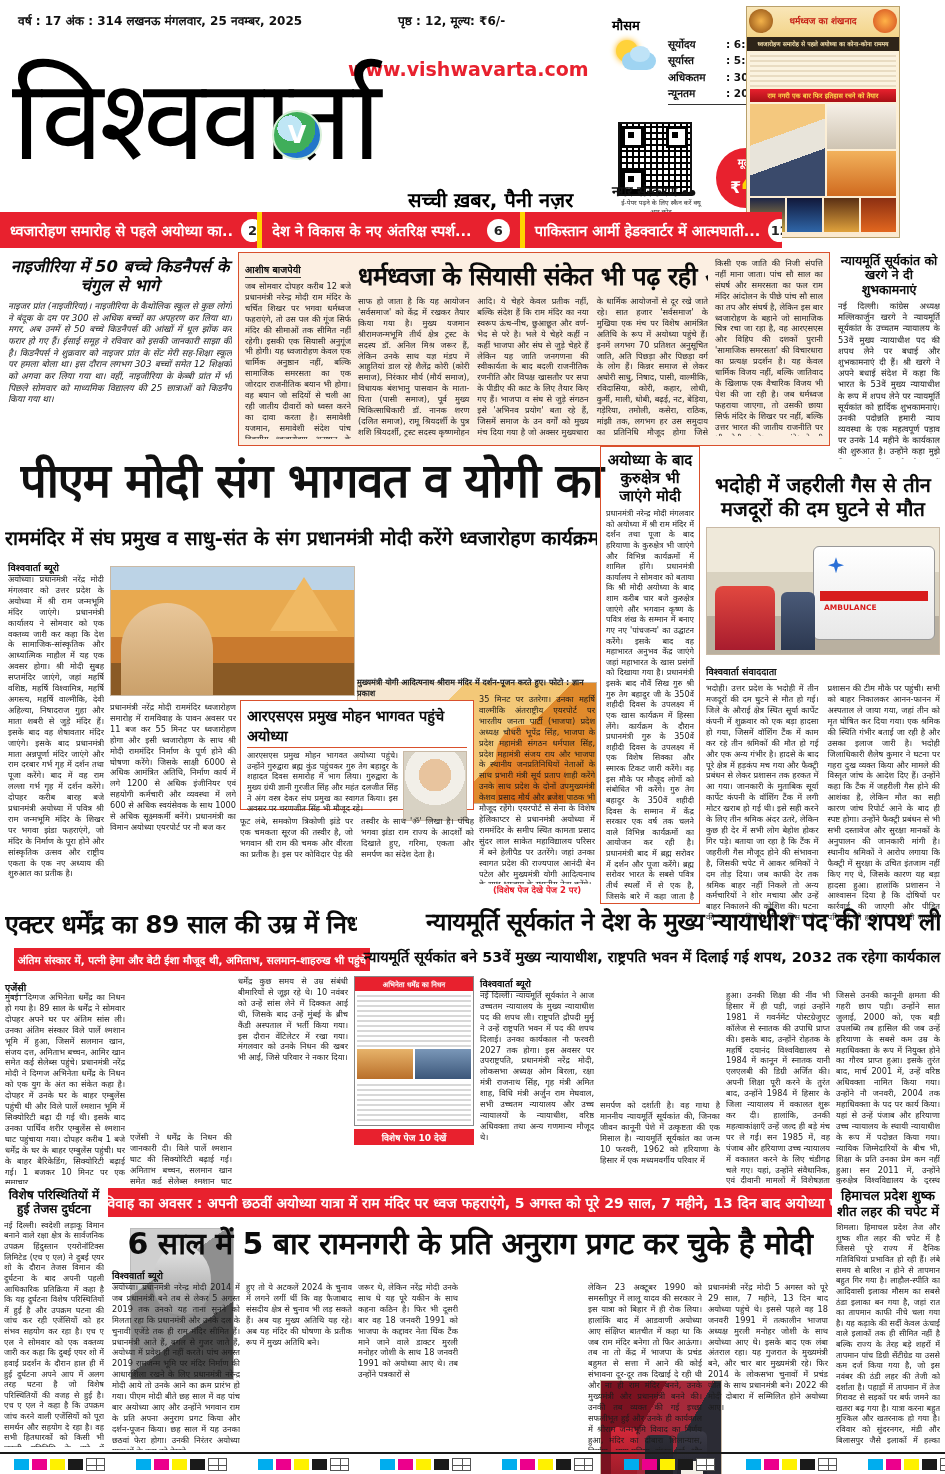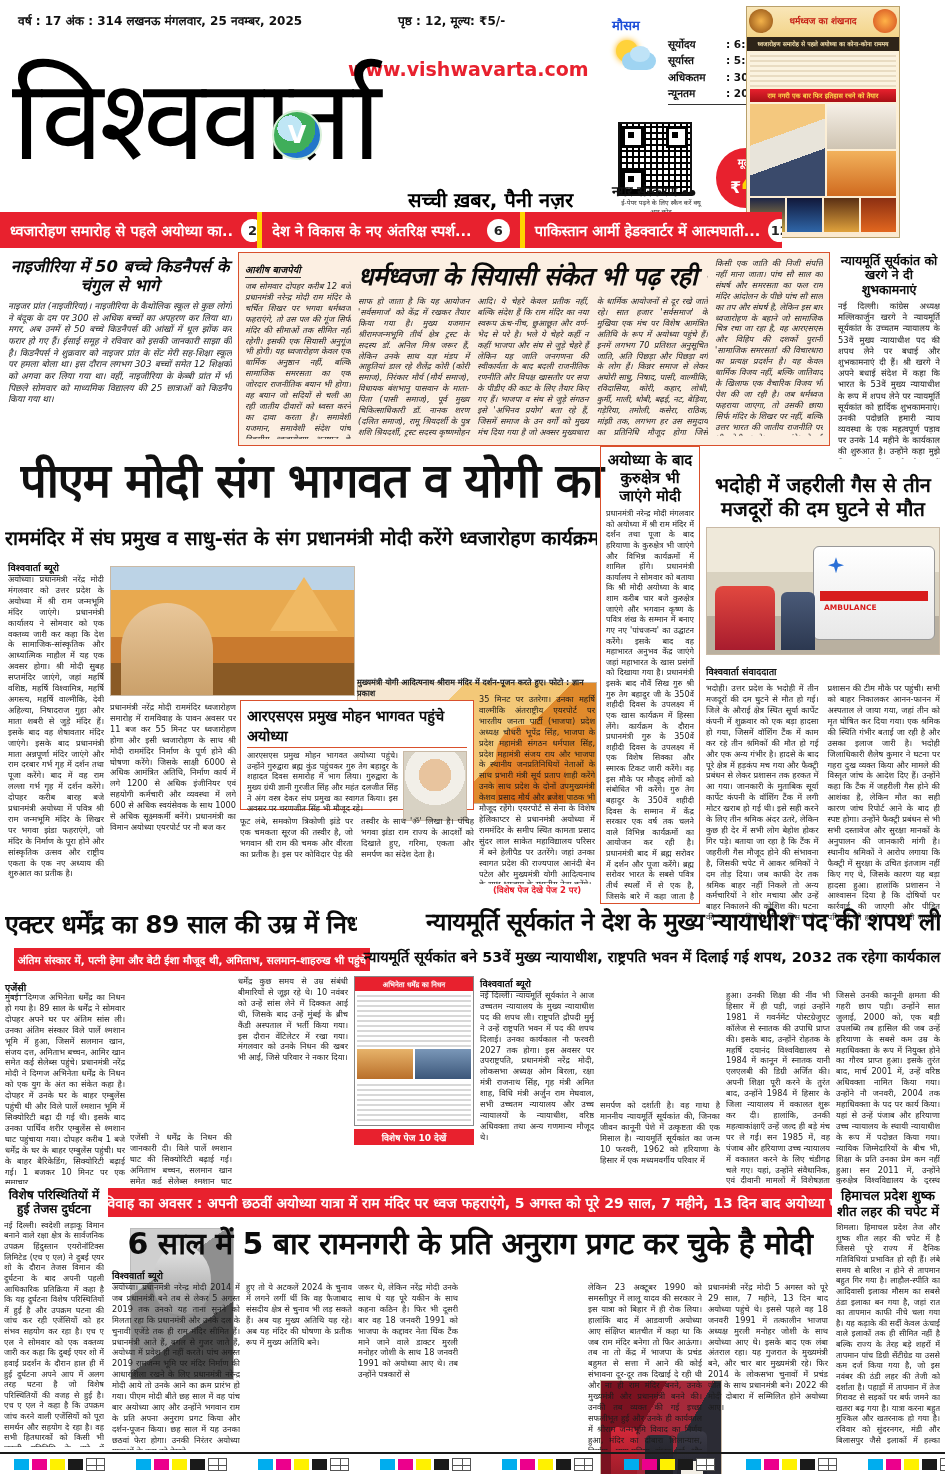--- a/index.html
+++ b/index.html
@@ -42,34 +42,34 @@
   .reg-cross::after{content:"";position:absolute;top:50%;left:0;right:0;height:1.5px;background:#555;}
   .rule{background:#1a1a1a;}
   .redtext{color:#e8212e;font-weight:bold;}
 </style>
 </head>
 <body>
 
 <div id="page">
 
   <div class="abs" style="left:18px;top:12px;font-size:12px;font-weight:bold;">वर्ष : 17 अंक : 314  लखनऊ   मंगलवार, 25 नवम्बर, 2025</div>
-  <div class="abs" style="left:398px;top:12px;font-size:12px;font-weight:bold;">पृष्ठ : 12, मूल्य: ₹5/-</div>
+  <div class="abs" style="left:398px;top:12px;font-size:12px;font-weight:bold;">पृष्ठ : 12, मूल्य: ₹6/-</div>
 
   <div class="abs" style="left:348px;top:58px;font-size:19px;font-weight:bold;color:#e8212e;">www.vishwavarta.com</div>
 
   <div class="abs nowrap" style="left:12px;top:50px;width:600px;height:165px;font-size:112px;font-weight:400;letter-spacing:-4px;line-height:1.25;color:#000;">विश्ववार्ता</div>
 
   <div class="abs" style="left:272px;top:110px;width:46px;height:46px;border-radius:50%;background:radial-gradient(circle at 35% 35%, #bfe6f5 0 30%, #3fae5a 30% 60%, #2277c9 60% 100%);display:flex;align-items:center;justify-content:center;color:#fff;font-weight:800;font-size:24px;border:2px solid #d8efd8;">
       <span>V</span>
     </div>
 
   <div class="abs" style="left:408px;top:186px;font-size:20px;font-weight:bold;color:#000;">सच्ची ख़बर, पैनी नज़र</div>
 
   <div class="abs" style="left:612px;top:16px;width:172px;">
-    <div style="font-size:13px;font-weight:800;color:#1d4ed8;">मौसम</div>
+    <div style="font-size:13px;font-weight:800;color:#000000;">मौसम</div>
     <div style="display:flex;">
       <div style="width:52px;height:44px;position:relative;margin-top:4px;">
         <div style="position:absolute;left:4px;top:2px;width:22px;height:22px;border-radius:50%;background:#ffd23a;box-shadow:0 0 6px #ffb300;"></div>
         <div style="position:absolute;left:10px;top:14px;width:34px;height:18px;border-radius:12px;background:#9fd4f2;"></div>
         <div style="position:absolute;left:18px;top:8px;width:20px;height:16px;border-radius:50%;background:#bfe3f7;"></div>
       </div>
       <div style="margin-left:4px;margin-top:2px;border-bottom:1.5px solid #333;padding-bottom:3px;">
         <div class="w-row">
             <span class="wl">सूर्योदय</span>
             <span>:  6:54</span>
@@ -149,21 +149,21 @@
         <span>पाकिस्तान आर्मी हेडक्वार्टर में आत्मघाती...</span>
         <span class="tick-pg">12</span>
       </div>
   </div>
 
   <div class="abs" style="left:8px;top:258px;width:224px;font-style:italic;">
     <div class="hl center" style="font-size:16.5px;line-height:1.15;">नाइजीरिया में 50 बच्चे किडनैपर्स के चंगुल से भागे</div>
     <div class="body-text" style="margin-top:5px;height:160px;font-size:8.8px;">नाइजर प्रांत (नाइजीरिया)। नाइजीरिया के कैथोलिक स्कूल से कुछ लोगों ने बंदूक के दम पर 300 से अधिक बच्चों का अपहरण कर लिया था। मगर, अब उनमें से 50 बच्चे किडनैपर्स की आंखों में धूल झोंक कर फरार हो गए हैं। ईसाई समूह ने रविवार को इसकी जानकारी साझा की है। किडनैपर्स ने शुक्रवार को नाइजर प्रांत के सेंट मेरी सह-शिक्षा स्कूल पर हमला बोला था। इस दौरान लगभग 303 बच्चों समेत 12 शिक्षकों को अगवा कर लिया गया था। वहीं, नाइजीरिया के केब्बी प्रांत में भी पिछले सोमवार को माध्यमिक विद्यालय की 25 छात्राओं को किडनैप किया गया था।</div>
   </div>
 
-  <div class="abs frame-red" style="left:238px;top:252px;width:592px;height:194px;background:#fcefe2;padding:5px 6px;box-sizing:border-box;display:flex;font-style:italic;">
+  <div class="abs frame-red" style="left:238px;top:252px;width:592px;height:194px;background:#fcefe2;padding:5px 6px;box-sizing:border-box;display:flex;">
     <div style="width:106px;min-width:106px;margin-right:7px;">
       <span class="byline">आशीष बाजपेयी</span>
       <div class="body-text" style="height:158px;font-size:8.2px;">जब सोमवार दोपहर करीब 12 बजे प्रधानमंत्री नरेन्द्र मोदी राम मंदिर के चर्चित शिखर पर भगवा धर्मध्वज फहराएंगे, तो उस पल की गूंज सिर्फ मंदिर की सीमाओं तक सीमित नहीं रहेगी। इसकी एक सियासी अनुगूंज भी होगी। यह ध्वजारोहण केवल एक धार्मिक अनुष्ठान नहीं, बल्कि सामाजिक समरसता का एक जोरदार राजनीतिक बयान भी होगा। वह बयान जो सदियों से चली आ रही जातीय दीवारों को ध्वस्त करने का दावा करता है। समावेशी यजमान, समावेशी संदेश पांच दिवसीय ध्वजारोहण अनुष्ठान के यजमानों और आमंत्रित अतिथियों की सूची देखकर ही</div>
     </div>
     <div style="flex:1;overflow:hidden;margin-right:7px;">
       <div class="hl nowrap" style="font-size:25px;letter-spacing:-0.5px;">धर्मध्वजा के सियासी संकेत भी पढ़ रही अयोध्या</div>
       <div class="body-text" style="margin-top:4px;height:148px;column-count:3;column-gap:8px;font-size:8.2px;">साफ हो जाता है कि यह आयोजन 'सर्वसमाज' को केंद्र में रखकर तैयार किया गया है। मुख्य यजमान श्रीरामजन्मभूमि तीर्थ क्षेत्र ट्रस्ट के सदस्य डॉ. अनिल मिश्र जरूर हैं, लेकिन उनके साथ यज्ञ मंडप में आहुतियां डाल रहे शैलेंद्र कोरी (कोरी समाज), निरंकार मौर्य (मौर्य समाज), विधायक बंशभानु पासवान के माता-पिता (पासी समाज), पूर्व मुख्य चिकित्साधिकारी डॉ. नानक शरण (दलित समाज), रामू श्रियदर्शी के पुत्र शशि श्रियदर्शी, ट्रस्ट सदस्य कृष्णमोहन आदि। ये चेहरे केवल प्रतीक नहीं, बल्कि संदेश हैं कि राम मंदिर का नया स्वरूप ऊंच-नीच, छुआछूत और वर्ण-भेद से परे है। भले ये चेहरे कहीं न कहीं भाजपा और संघ से जुड़े चेहरे हैं लेकिन यह जाति जनगणना की स्वीकार्यता के बाद बदली राजनीतिक रणनीति और विपक्ष खासतौर पर सपा के पीडीए की काट के लिए तैयार किए गए हैं। भाजपा व संघ से जुड़े संगठन इसे 'अभिनव प्रयोग' बता रहे हैं, जिसमें समाज के उन वर्गों को मुख्य मंच दिया गया है जो अक्सर मुख्यधारा के धार्मिक आयोजनों से दूर रखे जाते रहे। सात हजार 'सर्वसमाज' के मुखिया एक मंच पर विशेष आमंत्रित अतिथि के रूप में अयोध्या पहुंचे हैं। इनमें लगभग 70 प्रतिशत अनुसूचित जाति, अति पिछड़ा और पिछड़ा वर्ग के लोग हैं। किन्नर समाज से लेकर अघोरी साधु, निषाद, पासी, वाल्मीकि, रविदासिया, कोरी, कहार, लोधी, कुर्मी, माली, धोबी, बढ़ई, नट, बेड़िया, गड़ेरिया, तमोली, कसेरा, राठिक, मांझी तक, लगभग हर उस समुदाय का प्रतिनिधि मौजूद होगा जिसे राजनीतिक दलों ने दशकों से अलग-अलग खांचों में बांटकर वोट बैंक बनाया है। अयोध्या के 37 मंदिर भी यही बता रहे हैं कि राजनीतिक दल जब पीडीए, एमवाई, अगड़ा-पिछड़ा के समीकरण गढ़ते हैं, तब अयोध्या के पुराने जातीय मंदिर चुपचाप एक अलग कहानी कहते हैं। शहर में करीब 37 ऐसे मंदिर हैं जो किसी न किसी जाति-समुदाय ने 18वीं-19वीं सदी में बनवाए थे। इनके गर्भगृह में राम ही रमे हैं। इन मंदिरों के पुजारी और सेवादार उसी जाति के होते हैं, पर आराध्य एक ही। यह परंपरा दशकों से चली आ रही है कि अयोध्या में राम को</div>
     </div>
     <div style="width:108px;min-width:108px;">
       <div class="body-text" style="height:178px;font-size:8.2px;">किसी एक जाति की निजी संपत्ति नहीं माना जाता। पांच सौ साल का संघर्ष और समरसता का फल राम मंदिर आंदोलन के पीछे पांच सौ साल का तप और संघर्ष है, लेकिन इस बार ध्वजारोहण के बहाने जो सामाजिक चित्र रचा जा रहा है, वह आरएसएस और विहिप की दशकों पुरानी 'सामाजिक समरसता' की विचारधारा का प्रत्यक्ष प्रदर्शन है। यह केवल धार्मिक विजय नहीं, बल्कि जातिवाद के खिलाफ एक वैचारिक विजय भी पेश की जा रही है। जब धर्मध्वज फहराया जाएगा, तो उसकी छाया सिर्फ मंदिर के शिखर पर नहीं, बल्कि उत्तर भारत की जातीय राजनीति पर भी पड़ेगी। अयोध्या यह संदेश दे रही है।</div>

